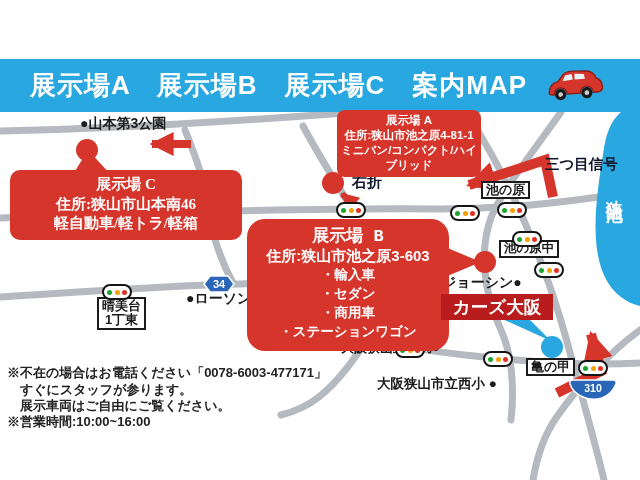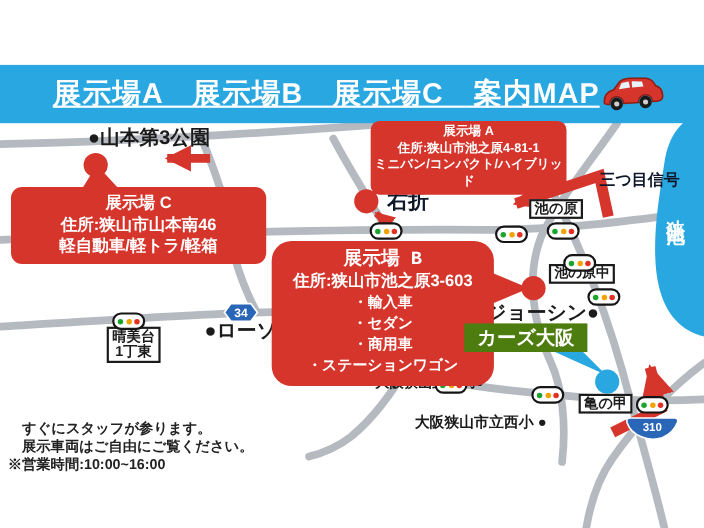--- a/index.html
+++ b/index.html
@@ -1,40 +1,40 @@
 <!DOCTYPE html>
 <html><head>
 <meta charset="utf-8">
 <style>
   html,body{margin:0;padding:0;background:#fff;}
   .stage{position:relative;width:640px;height:480px;background:#fff;overflow:hidden;
          font-family:"Liberation Sans",sans-serif;font-weight:bold;}
   .abs{position:absolute;}
   
   .header{left:0;top:59px;width:640px;height:53px;background:#29a7e0;display:flex;align-items:center;}
-  .header .title{color:#fff;font-size:26px;letter-spacing:1px;padding-left:48px;white-space:pre;text-decoration:underline;}
+  .header .title{color:#fff;font-size:26px;letter-spacing:1px;padding-left:30px;white-space:pre;}
   .car{position:absolute;right:34px;top:5px;width:60px;height:42px;transform:rotate(-4deg);}
   
-  .lbl{position:absolute;color:#1b1b1b;font-size:18px;white-space:nowrap;line-height:1.1;}
+  .lbl{position:absolute;color:#1b1b1b;font-size:14px;white-space:nowrap;line-height:1.1;}
   .boxed{background:#fff;border:2px solid #1b1b1b;padding:0 3px;font-size:13px;text-align:center;}
   .red-lbl{color:#0f172a;}
   
   .callout{position:absolute;background:#d6352c;color:#fff;text-align:center;z-index:3;}
-  .co-a{left:337px;top:110px;width:178px;border-radius:8px;padding:3px 0 4px;font-size:11.5px;line-height:1.3;}
-  .co-c{left:10px;top:170px;width:232px;border-radius:10px;padding:5px 0 6px;font-size:15px;line-height:1.3;}
+  .co-a{left:337px;top:110px;width:144px;border-radius:8px;padding:3px 0 4px;font-size:11.5px;line-height:1.3;}
+  .co-c{left:10px;top:170px;width:232px;border-radius:10px;padding:5px 0 6px;font-size:15px;line-height:1.3;font-family:Liberation Serif, serif;}
   .co-b{left:247px;top:219px;width:202px;border-radius:18px;padding:7px 0 9px;font-size:15px;line-height:1.25;}
   .co-b .t{font-size:17px;font-family:Liberation Mono, monospace;}
   .co-b .itm{font-size:13.5px;line-height:1.4;}
   
   .tl{position:absolute;width:26px;height:12px;background:#fff;border:2px solid #151515;border-radius:8px;
       display:flex;align-items:center;justify-content:space-evenly;z-index:2;}
   .tl i{width:5px;height:5px;border-radius:50%;display:block;}
   .tl .g{background:#1ca52c}.tl .y{background:#f2a300}.tl .r{background:#e33022}
   
-  .cars{left:422px;top:294px;width:112px;height:26px;background:#4d7c0f;color:#fff;font-size:17.5px;
+  .cars{left:441px;top:294px;width:112px;height:26px;background:#b91c1c;color:#fff;font-size:17.5px;
         display:flex;align-items:center;justify-content:center;z-index:3;}
   
   .vtext{writing-mode:vertical-rl;text-orientation:upright;color:#fff;font-size:17px;letter-spacing:3px;z-index:2;}
   .note{position:absolute;font-size:13px;color:#222;white-space:nowrap;}
   .z2{z-index:2;}
   svg text{font-family:"Liberation Sans",sans-serif;font-weight:bold;fill:#fff;text-anchor:middle;}
 </style>
 </head>
 <body>
 
@@ -117,21 +117,21 @@
     <div class="itm">・セダン</div>
     <div class="itm">・商用車</div>
     <div class="itm">・ステーションワゴン</div>
   </div>
 
   <div class="lbl z2" style="left:80px;top:116px">●山本第3公園</div>
   <div class="lbl z2" style="left:186px;top:291px">●ローソン</div>
   <div class="lbl z2" style="left:442px;top:275px">ジョーシン●</div>
   <div class="lbl z2" style="left:341px;top:341px;font-size:13px">大阪狭山郵便局●</div>
   <div class="lbl z2" style="left:377px;top:377px;font-size:13.5px">大阪狭山市立西小 ●</div>
-  <div class="lbl red-lbl z2" style="left:352px;top:174px;font-size:19px">右折</div>
+  <div class="lbl red-lbl z2" style="left:352px;top:174px;font-size:15px">右折</div>
   <div class="lbl red-lbl z2" style="left:545px;top:157px;font-size:14.5px">三つ目信号</div>
   <div class="lbl vtext" style="left:604px;top:186px">狭山池</div>
 
   <div class="lbl boxed z2" style="left:481px;top:181px">池の原</div>
   <div class="lbl boxed z2" style="left:499px;top:240px;font-size:12.5px">池の原中</div>
   <div class="lbl boxed z2" style="left:97px;top:297px">
     <div>晴美台</div>
     <div>1丁東</div>
   </div>
   <div class="lbl boxed z2" style="left:353px;top:326px">岩室東</div>
@@ -178,17 +178,18 @@
       <i class="g"></i>
       <i class="y"></i>
       <i class="r"></i>
     </div>
   <div class="tl" style="left:578px;top:360px">
       <i class="g"></i>
       <i class="y"></i>
       <i class="r"></i>
     </div>
 
+  <div class="note" style="left:7px;top:364px">※不在の場合はお電話ください「0078-6003-477171」</div>
   <div class="note" style="left:20px;top:381px">すぐにスタッフが参ります。</div>
   <div class="note" style="left:20px;top:397px">展示車両はご自由にご覧ください。</div>
   <div class="note" style="left:7px;top:413px">※営業時間:10:00~16:00</div>
 
 </div>
 
 </body></html>

